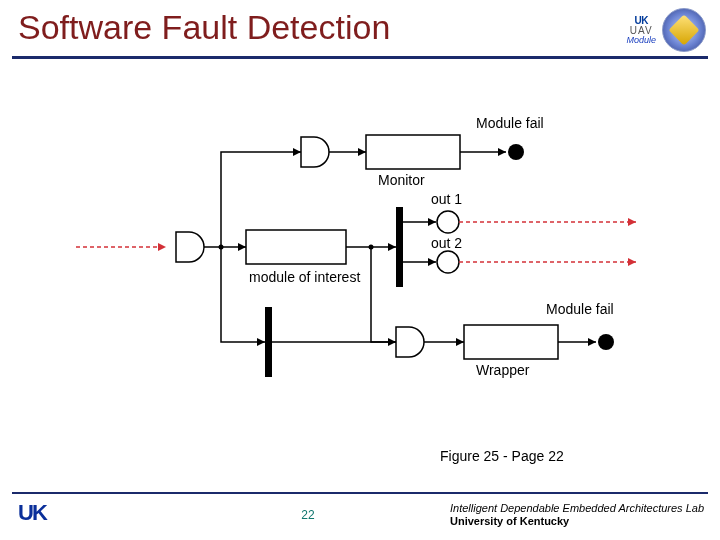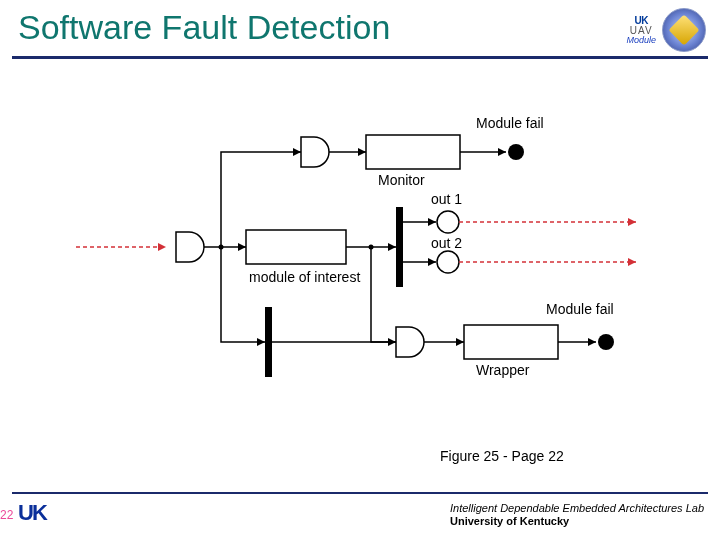--- a/index.html
+++ b/index.html
@@ -1,17 +1,17 @@
 <!DOCTYPE html>
 <html><head>
 <meta charset="utf-8">
 <style>
   html,body{margin:0;padding:0;width:720px;height:540px;background:#fff;font-family:Arial,Helvetica,sans-serif;overflow:hidden}
   .slide{position:relative;width:720px;height:540px}
-  .title{position:absolute;left:18px;top:8px;font-size:34px;color:#0f766e}
+  .title{position:absolute;left:18px;top:8px;font-size:34px;color:#7f1d1d}
   .title-underline{position:absolute;left:12px;top:56px;width:696px;height:0;border-top:3px solid #1b2a6b}
   .logos-top{position:absolute;right:14px;top:8px;display:flex;align-items:center;gap:6px}
   .logo-badge{width:42px;height:42px;border-radius:50%;background:radial-gradient(circle at 50% 50%,#c9d9ff 0%,#6a82d1 55%,#2d3e86 100%);border:1px solid #8898c8;position:relative}
   .logo-badge::after{content:"";position:absolute;left:50%;top:50%;width:22px;height:22px;transform:translate(-50%,-50%) rotate(45deg);background:linear-gradient(135deg,#ffe27a,#d6a400);border-radius:3px}
   .uav-logo{font-size:10px;line-height:1;text-align:center}
   .uav-logo .uk{font-weight:bold;color:#003a9a;letter-spacing:-0.5px}
   .uav-logo .uav{font-weight:400;color:#555;letter-spacing:1px}
   .uav-logo .grp{color:#1a3fbf;font-size:9px;font-style:italic}
   
   .diagram{position:absolute;left:76px;top:82px;width:568px;height:330px}
@@ -21,21 +21,21 @@
   .dot{fill:#000}
   .line{stroke:#000;stroke-width:1.5;fill:none}
   .dash{stroke:#d33037;stroke-width:1.5;fill:none;stroke-dasharray:4 3}
   .arrowhead{fill:#000}
   .arrowhead-red{fill:#d33037}
   .lbl{font:14px Arial;fill:#000}
   .caption{position:absolute;left:440px;top:448px;font-size:14px;color:#000}
   
   .footer-line{position:absolute;left:12px;bottom:46px;width:696px;height:0;border-top:2px solid #1b2a6b}
   .uk-logo{position:absolute;left:18px;bottom:14px;font-size:22px;font-weight:900;color:#0a2f9a;letter-spacing:-2px}
-  .page-num{position:absolute;left:0;bottom:18px;width:616px;text-align:left;font-size:12px;color:#ec4899}
+  .page-num{position:absolute;left:0;bottom:18px;width:616px;text-align:center;font-size:12px;color:#0f766e}
   .lab{position:absolute;right:16px;bottom:12px;font-size:11px;font-style:italic;color:#000;line-height:1.2}
   .lab .univ{font-style:normal;font-weight:bold}
 </style>
 </head>
 <body>
 
 <div class="slide">
 
   <div class="title">Software Fault Detection</div>
   <div class="title-underline"></div>

